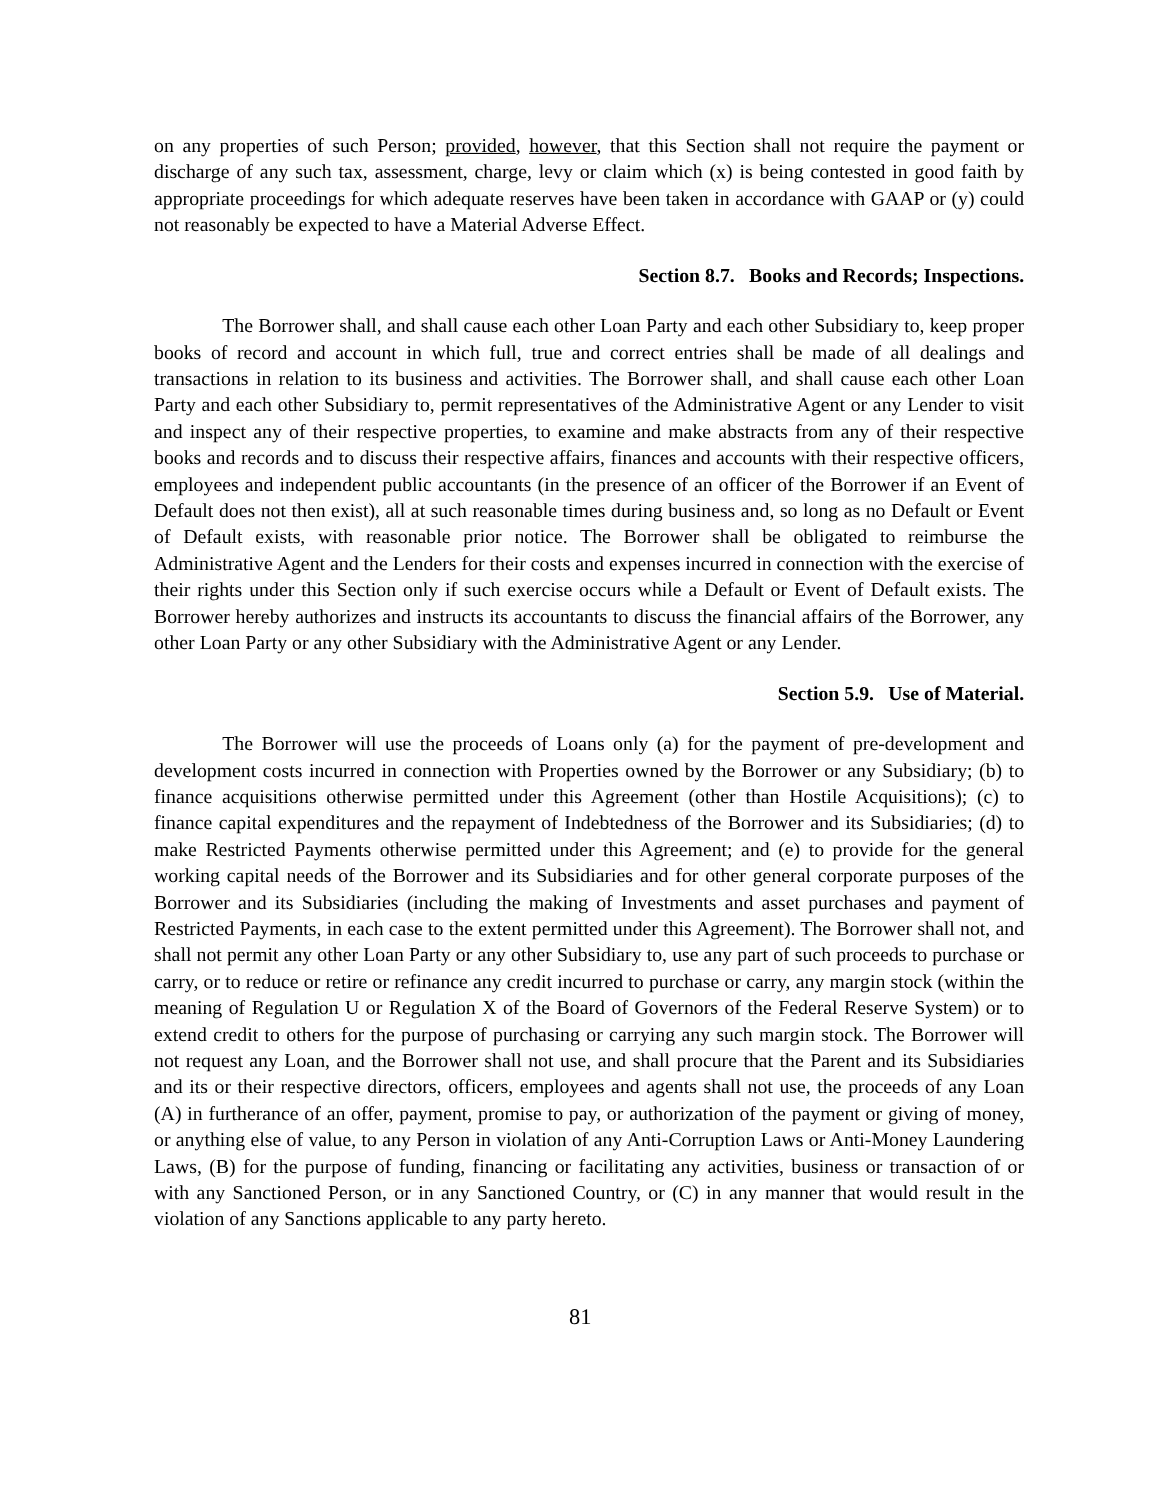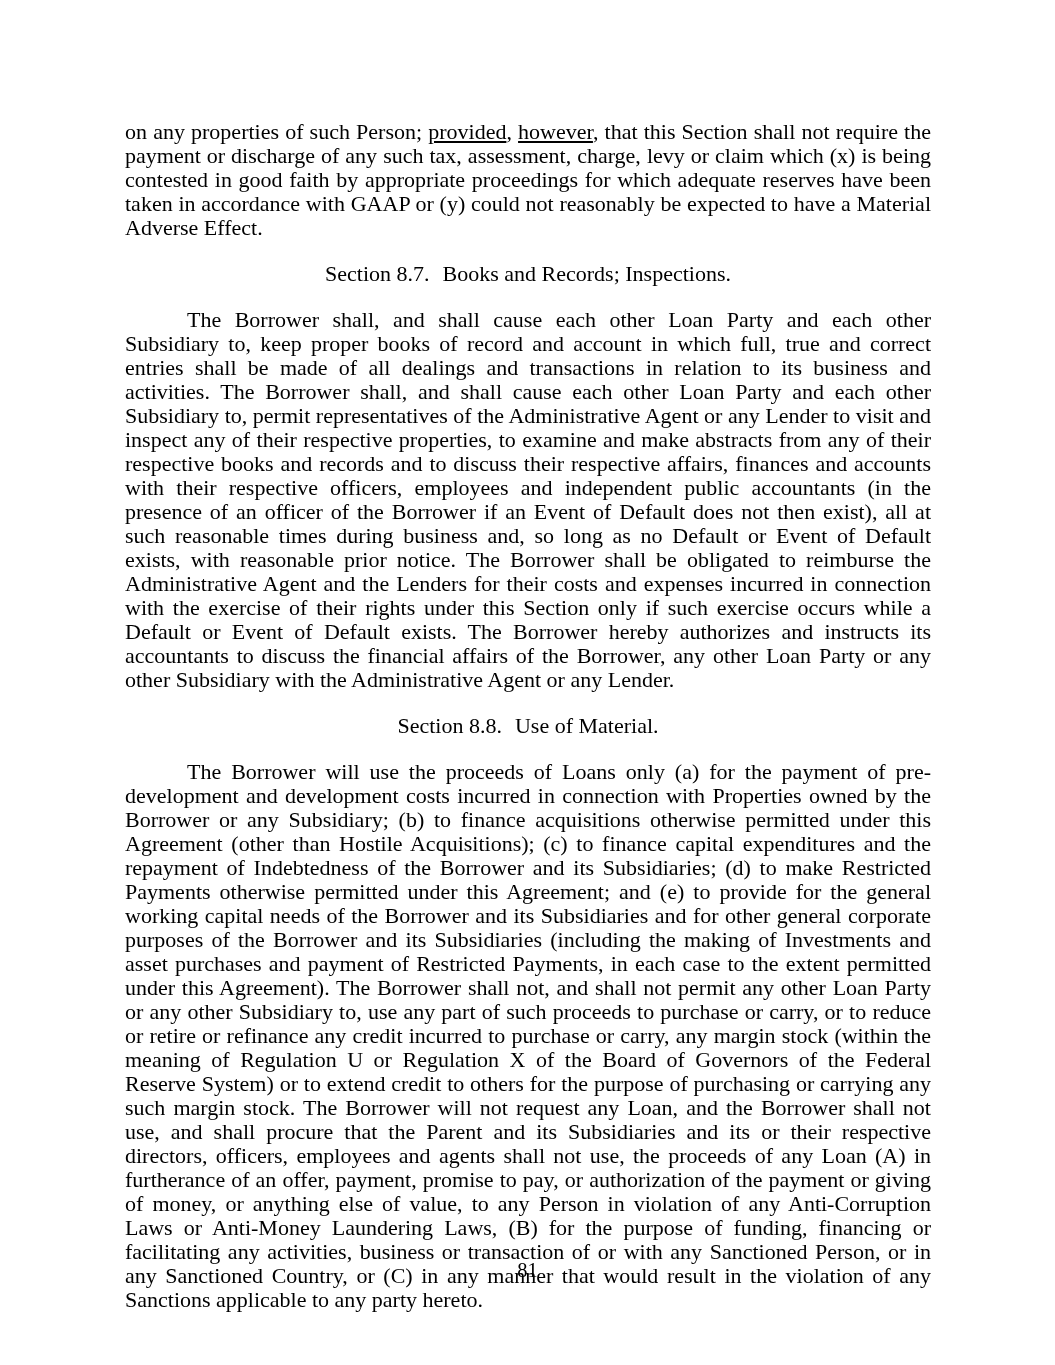--- a/index.html
+++ b/index.html
@@ -16,67 +16,67 @@
   .page {
     position: relative;
     width: 1055px;
     height: 1365px;
     box-sizing: border-box;
     padding: 120px 124px 0 124px;
     background: #ffffff;
     overflow: hidden;
   }
   .page .block {
-    margin: 22px 0 0 1px;
-    font-size: 22px;
+    margin: 22px 0 0 16px;
+    font-size: 18px;
     line-height: 24px;
   }
   .page .block:first-child {
     margin-top: 0;
   }
   p.body-text {
     text-align: justify;
     text-justify: inter-word;
   }
   p.indent {
     text-indent: 62px;
   }
   h2.section-heading {
-    font-weight: normal;
+    font-weight: bold;
     font-size: 20.4px;
     line-height: 24px;
-    text-align: center;
+    text-align: right;
   }
   .section-number {
     display: inline-block;
     margin-right: 13px;
   }
   .underlined {
     text-decoration: underline;
   }
   .page-number {
     position: absolute;
-    top: 1258px;
+    top: 1186px;
     left: 0;
     width: 1055px;
     text-align: center;
     font-size: 20.4px;
     line-height: 24px;
   }
 </style>
 </head>
 <body>
 
 <div class="page">
 
   <p class="block body-text"><span>on any properties of such Person; </span><span class="underlined">provided</span><span>, </span><span class="underlined">however</span><span>, that this Section shall not require the payment or discharge of any such tax, assessment, charge, levy or claim which (x) is being contested in good faith by appropriate proceedings for which adequate reserves have been taken in accordance with GAAP or (y) could not reasonably be expected to have a Material Adverse Effect.</span></p>
 
   <h2 class="block section-heading"><span class="section-number">Section 8.7.</span><span class="section-title">Books and Records; Inspections.</span></h2>
 
   <p class="block body-text indent">The Borrower shall, and shall cause each other Loan Party and each other Subsidiary to, keep proper books of record and account in which full, true and correct entries shall be made of all dealings and transactions in relation to its business and activities. The Borrower shall, and shall cause each other Loan Party and each other Subsidiary to, permit representatives of the Administrative Agent or any Lender to visit and inspect any of their respective properties, to examine and make abstracts from any of their respective books and records and to discuss their respective affairs, finances and accounts with their respective officers, employees and independent public accountants (in the presence of an officer of the Borrower if an Event of Default does not then exist), all at such reasonable times during business and, so long as no Default or Event of Default exists, with reasonable prior notice. The Borrower shall be obligated to reimburse the Administrative Agent and the Lenders for their costs and expenses incurred in connection with the exercise of their rights under this Section only if such exercise occurs while a Default or Event of Default exists. The Borrower hereby authorizes and instructs its accountants to discuss the financial affairs of the Borrower, any other Loan Party or any other Subsidiary with the Administrative Agent or any Lender.</p>
 
-  <h2 class="block section-heading"><span class="section-number">Section 8.8.</span><span class="section-title">Use of Material.</span></h2>
+  <h2 class="block section-heading"><span class="section-number">Section 5.9.</span><span class="section-title">Use of Material.</span></h2>
 
   <p class="block body-text indent">The Borrower will use the proceeds of Loans only (a) for the payment of pre-development and development costs incurred in connection with Properties owned by the Borrower or any Subsidiary; (b) to finance acquisitions otherwise permitted under this Agreement (other than Hostile Acquisitions); (c) to finance capital expenditures and the repayment of Indebtedness of the Borrower and its Subsidiaries; (d) to make Restricted Payments otherwise permitted under this Agreement; and (e) to provide for the general working capital needs of the Borrower and its Subsidiaries and for other general corporate purposes of the Borrower and its Subsidiaries (including the making of Investments and asset purchases and payment of Restricted Payments, in each case to the extent permitted under this Agreement). The Borrower shall not, and shall not permit any other Loan Party or any other Subsidiary to, use any part of such proceeds to purchase or carry, or to reduce or retire or refinance any credit incurred to purchase or carry, any margin stock (within the meaning of Regulation U or Regulation X of the Board of Governors of the Federal Reserve System) or to extend credit to others for the purpose of purchasing or carrying any such margin stock. The Borrower will not request any Loan, and the Borrower shall not use, and shall procure that the Parent and its Subsidiaries and its or their respective directors, officers, employees and agents shall not use, the proceeds of any Loan (A) in furtherance of an offer, payment, promise to pay, or authorization of the payment or giving of money, or anything else of value, to any Person in violation of any Anti-Corruption Laws or Anti-Money Laundering Laws, (B) for the purpose of funding, financing or facilitating any activities, business or transaction of or with any Sanctioned Person, or in any Sanctioned Country, or (C) in any manner that would result in the violation of any Sanctions applicable to any party hereto.</p>
 
   <div class="page-number">81</div>
 
 </div>
 
 </body></html>

